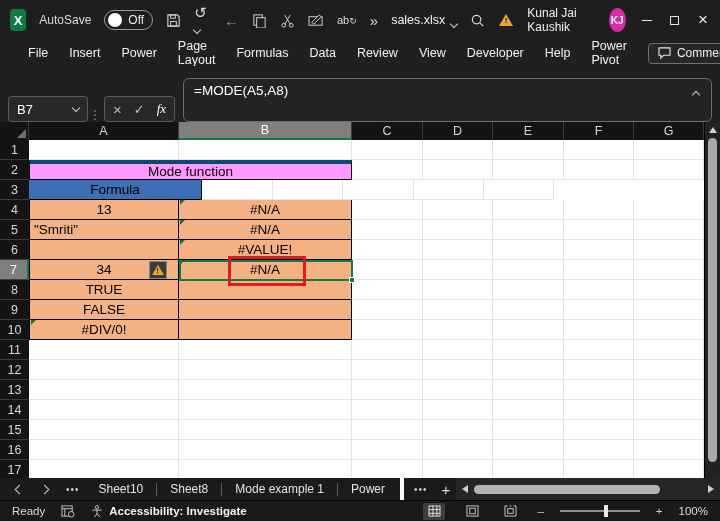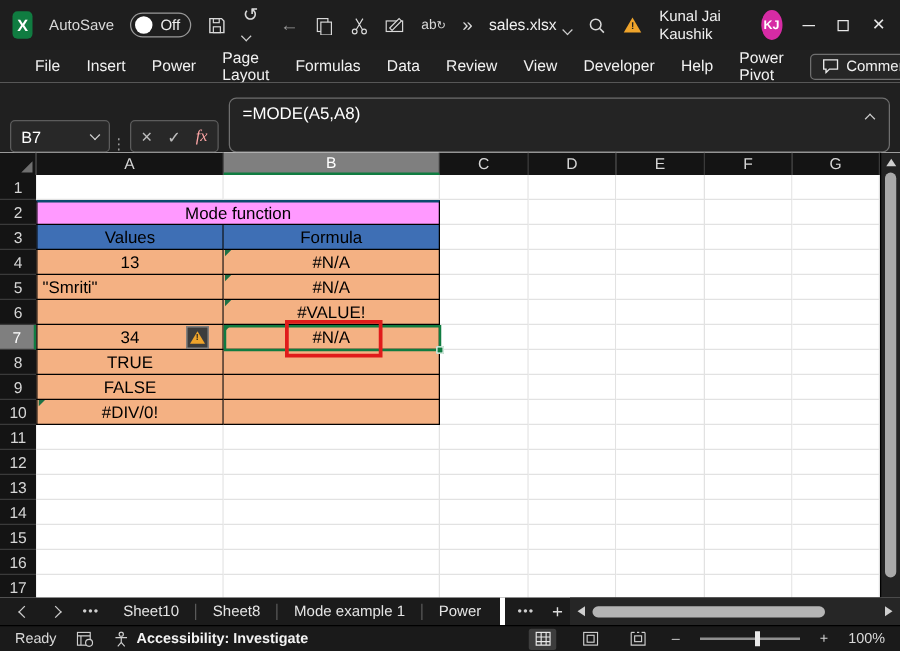--- a/index.html
+++ b/index.html
@@ -39,21 +39,21 @@
     height:21px;padding:0 9px;color:#f1f1f1;font-size:12px;background:#262626}
   
   .fbar{position:absolute;left:0;top:66px;width:720px;height:56px;background:var(--panel-bg);
     display:flex;align-items:flex-end;color:#e8e8e8;padding:6px 8px 0 8px}
   .namebox{width:80px;height:26px;border:1px solid #5c5c5c;border-radius:4px;background:#282828;
     display:flex;align-items:center;padding:0 8px;font-size:13px;color:#fff}
   .namebox .chev{margin-left:auto}
   .vdots{width:14px;text-align:center;font-size:12px;color:#9a9a9a;margin-top:6px}
   .fxgroup{height:26px;border:1px solid #5c5c5c;border-radius:4px;background:#282828;
     display:flex;align-items:center;padding:0 8px;gap:12px;font-size:13px;color:#bdbdbd;margin-left:2px}
-  .fxit{font-family:"Liberation Serif",serif;font-style:italic;color:#fca5a5}
+  .fxit{font-family:"Liberation Serif",serif;font-style:italic;color:#ffffff}
   .finput{flex:1;height:44px;margin-left:8px;border:1px solid #6e6e6e;border-radius:6px;background:#242424;
     padding:4px 10px;font-size:13.5px;color:#fff;position:relative}
   .finput .chev{position:absolute;right:12px;top:10px}
   
   .grid{position:absolute;left:0;top:122px;width:720px;height:356px;background:#fff;overflow:hidden}
   .colrow{display:flex;height:18px}
   .cornercell{width:29px;background:var(--grid-header-bg);position:relative;border-right:1px solid #3a3a3a}
   .cornercell i{position:absolute;right:2px;bottom:2px;width:0;height:0;border-bottom:9px solid #6f6f6f;border-left:9px solid transparent}
   .colhdr{background:var(--grid-header-bg);color:#d6d6d6;font-size:12.5px;display:flex;align-items:center;justify-content:center;border-right:1px solid #3a3a3a}
   .colhdr.sel{background:var(--grid-header-selected);color:#fff;border-bottom:2px solid var(--selection-green)}
@@ -62,21 +62,21 @@
   .rh.sel{background:var(--grid-header-selected);color:#fff;border-right:2px solid var(--selection-green)}
   .c{border-right:1px solid var(--gridline);border-bottom:1px solid var(--gridline);background:#fff;
     font-size:13.5px;color:#000;display:flex;align-items:center;justify-content:center;position:relative}
   .ca{width:150px}.cb{width:173px}.cs{width:70px}.cs.w1{width:71px}
   .cm{width:323px}
   .tbl{border-right:1px solid #000;border-bottom:1px solid #000}
   .tbl.first{border-left:1px solid #000}
   .pink{background:var(--header-pink)}
   .blue{background:var(--header-blue)}
   .orange{background:var(--cell-orange)}
-  .ttop{border-top:2px solid #0c4a6e}
+  .ttop{border-top:4px solid #0c4a6e}
   .left{justify-content:flex-start;padding-left:4px}
   .gc{position:absolute;top:0;left:1px;width:0;height:0;border-top:5px solid #1E7145;border-right:5px solid transparent}
   .vscroll{position:absolute;right:0;top:0;width:16px;height:356px;background:#222;border-left:1px solid #000}
   .vscroll .arrow{width:0;height:0;border-left:4px solid transparent;border-right:4px solid transparent;border-bottom:6px solid #cfcfcf;margin:5px auto 0}
   .vthumb{position:absolute;left:3px;top:16px;width:9px;height:324px;background:#a8a8a8;border-radius:5px}
   .selbox{position:absolute;left:179px;top:138px;width:174px;height:21px;border:2px solid var(--selection-green);pointer-events:none}
   .fh{position:absolute;right:-4px;bottom:-4px;width:6px;height:6px;background:var(--selection-green);border:1px solid #fff}
   .redbox{position:absolute;left:228px;top:134px;width:78px;height:30px;border:3px solid var(--annotation-red);pointer-events:none}
   .warnbtn{position:absolute;left:149px;top:139px;width:18px;height:18px;background:#3c3c3c;border:1px solid #8a8a8a;display:flex;align-items:center;justify-content:center}
   .warnbtn .tri{border-left-width:6px;border-right-width:6px;border-bottom-width:10px}
@@ -248,21 +248,20 @@
     <div class="c cm pink tbl first ttop">Mode function</div>
     <div class="c cs w1"></div>
       <div class="c cs"></div>
       <div class="c cs w1"></div>
       <div class="c cs"></div>
       <div class="c cs"></div>
   </div>
 
   <div class="gr">
     <div class="rh">3</div>
-    <div class="c ca blue tbl first">Values</div>
     <div class="c cb blue tbl">Formula</div>
     <div class="c cs w1"></div>
       <div class="c cs"></div>
       <div class="c cs w1"></div>
       <div class="c cs"></div>
       <div class="c cs"></div>
   </div>
 
   <div class="gr">
     <div class="rh">4</div>

